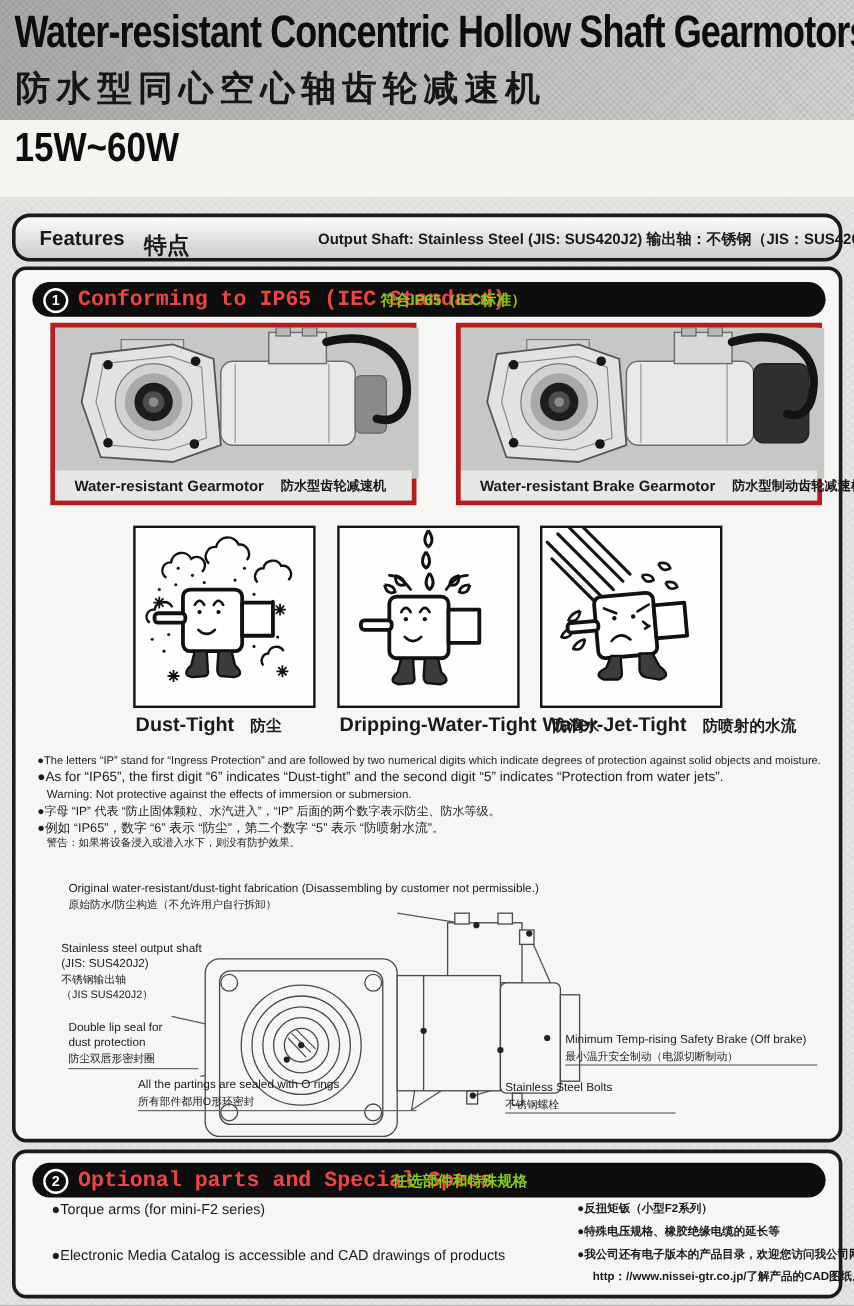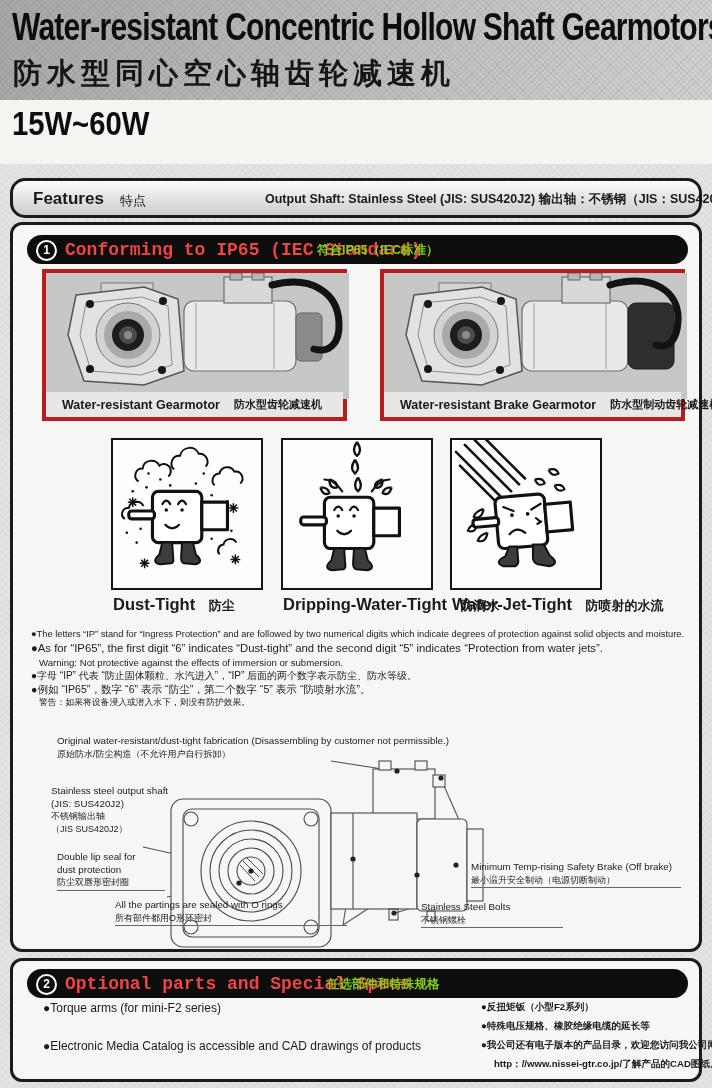--- a/index.html
+++ b/index.html
@@ -33,21 +33,21 @@
     position:absolute;top:104px;left:12px;font-size:34px;font-weight:bold;color:#0d0d0d;
     transform:scaleX(.86);transform-origin:0 50%;letter-spacing:0px;
   }
   
   .features-bar{
     position:absolute;top:178px;left:10px;width:692px;height:40px;box-sizing:border-box;
     border:3px solid #1b1b1b;border-radius:15px;
     background:linear-gradient(#fbfbf9,#cdcdcb);
   }
   .feat-en{position:absolute;left:20px;top:8px;font-size:17px;font-weight:bold;}
-  .feat-cn{position:absolute;left:96px;top:11px;font-size:13px;font-weight:normal;padding-left:11px;}
+  .feat-cn{position:absolute;left:96px;top:11px;font-size:19px;font-weight:bold;padding-left:11px;}
   .feat-spec{position:absolute;left:252px;top:10px;font-size:12.5px;font-weight:bold;white-space:nowrap;}
   
   .sec{
     position:absolute;left:10px;width:692px;box-sizing:border-box;
     background:#f6f6f4;border:3px solid #1b1b1b;border-radius:12px;
   }
   .sec1{top:222px;height:730px;}
   .sec2{top:958px;height:124px;}
   .pill{
     position:absolute;left:14px;height:29px;width:661px;background:#0d0d0d;border-radius:15px;

